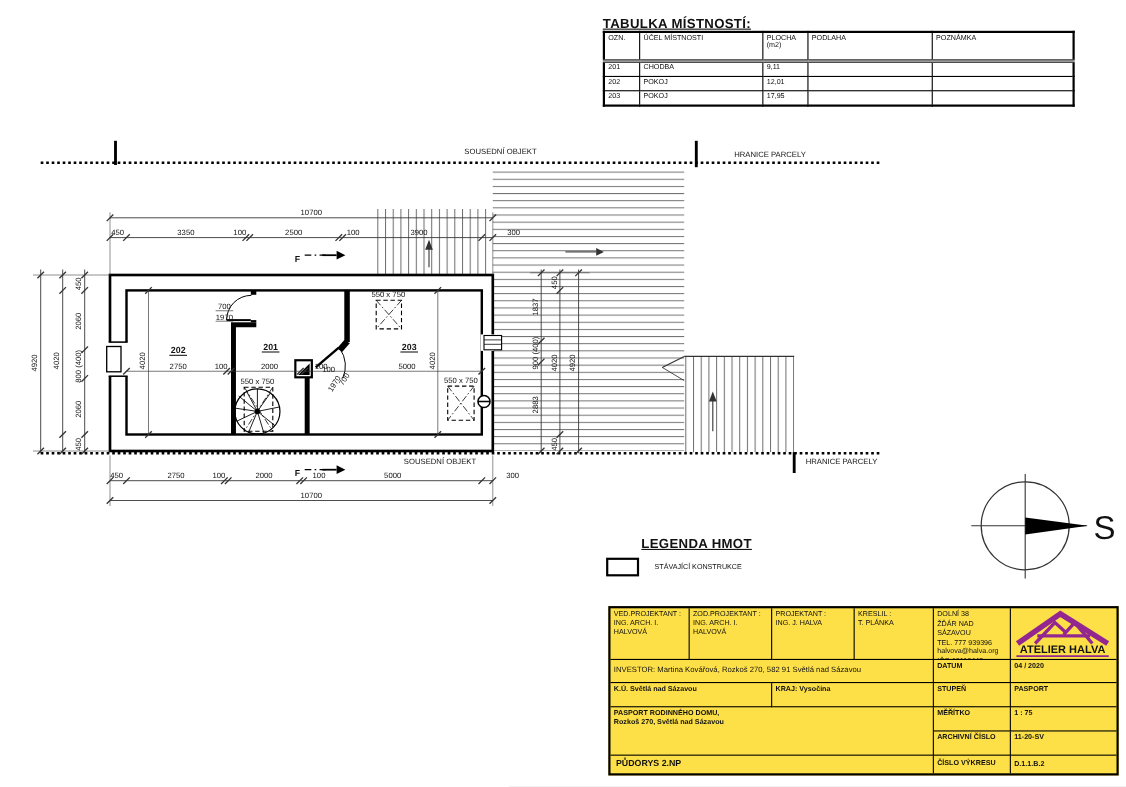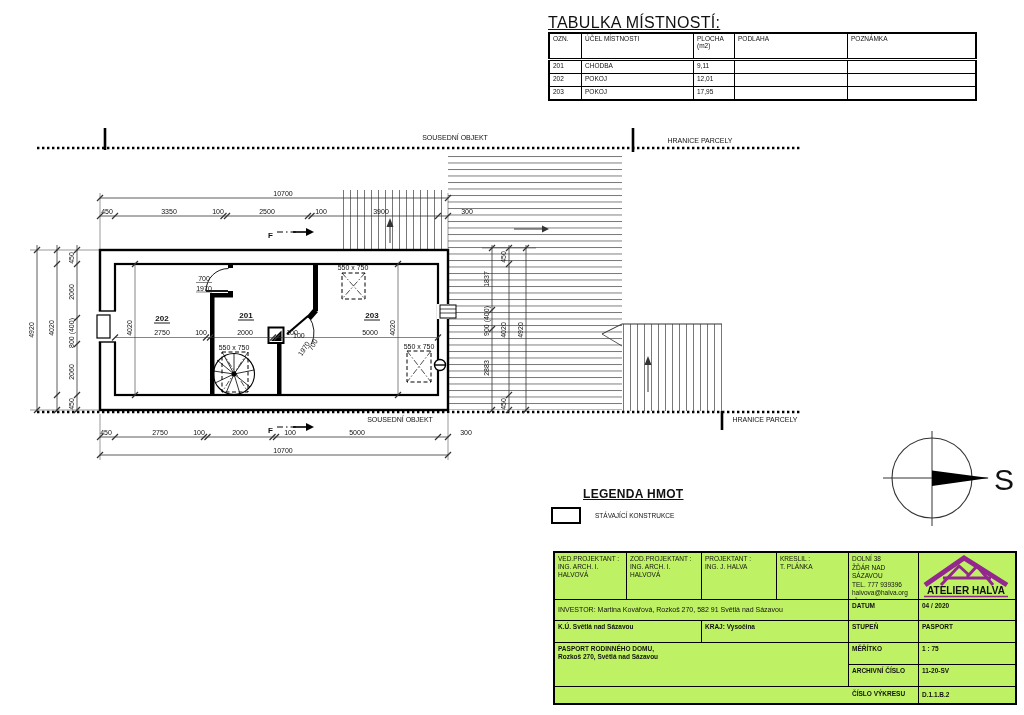--- a/index.html
+++ b/index.html
@@ -3,39 +3,39 @@
 <meta charset="utf-8">
 <style>
   html,body{margin:0;padding:0;background:#e8e8e8;}
   #root{position:relative;width:1024px;height:715px;background:#ffffff;overflow:hidden;
         font-family:"Liberation Sans",sans-serif;color:#111;}
   .abs{position:absolute;}
   svg text{font-family:"Liberation Sans",sans-serif;fill:#111;}
   .d7{font-size:7px;} .d8{font-size:8px;} .big{font-size:30px;}
   
   #roomtable{left:548px;top:14px;width:410px;}
-  #roomtable .title{font-size:16px;font-weight:normal;text-decoration:underline;margin-bottom:0;letter-spacing:.3px;}
+  #roomtable .title{font-size:12px;font-weight:bold;text-decoration:underline;margin-bottom:0;letter-spacing:.3px;}
   table.rt{border-collapse:collapse;width:407px;table-layout:fixed;}
   table.rt th,table.rt td{border:1px solid #000;font-size:6.5px;font-weight:normal;
      padding:1px 3px;text-align:left;vertical-align:top;white-space:nowrap;overflow:hidden;}
   table.rt{border:2px solid #000;}
   table.rt thead th{height:22px;}
   table.rt thead tr th{border-bottom:3px double #000;}
   table.rt td{height:10px;}
   .cOzn{width:25px;text-align:center;} .cUcel{width:105px;} .cPlo{width:34px;text-align:center;}
   .cPod{width:106px;} .cPoz{width:121px;}
   td.cOzn,td.cPlo{text-align:center;}
   
   #legend{left:551px;top:487px;}
   #legend .title{font-size:12px;font-weight:bold;text-decoration:underline;letter-spacing:.3px;margin-left:32px;}
   #legend .row{margin-top:6px;display:flex;align-items:center;}
   #legend .swatch{width:26px;height:13px;border:2.5px solid #000;background:#fff;}
   #legend .lab{font-size:6.5px;margin-left:14px;}
   
-  #tblock{left:553px;top:551px;width:460px;height:150px;border:2px solid #000;background:#bef264;}
+  #tblock{left:553px;top:551px;width:460px;height:150px;border:2px solid #000;background:#fde047;}
   #tblock .cell{position:absolute;box-sizing:border-box;font-size:6.5px;line-height:8px;padding:2px 3px;overflow:hidden;}
   .br{border-right:1px solid #000;} .bb{border-bottom:1px solid #000;}
   .rlab{font-size:7.5px;font-weight:bold;padding-top:4px;}
   .rval{font-size:7px;font-weight:bold;padding-top:5px;padding-left:8px;}
   .bigtitle{font-size:9.5px;font-weight:bold;line-height:12px;padding:8px 0 0 6px;}
   .ku{font-size:7.5px;font-weight:bold;padding-top:4px;}
 </style>
 </head>
 <body>
 
@@ -442,20 +442,23 @@
   </div>
   <div class="cell bb rval" style="left:364px;top:90px;width:96px;height:22px;">
     <span>1 : 75</span>
   </div>
   <div class="cell br bb rlab" style="left:294px;top:112px;width:70px;height:22px;">
     <span>ARCHIVNÍ ČÍSLO</span>
   </div>
   <div class="cell bb rval" style="left:364px;top:112px;width:96px;height:22px;">
     <span>11-20-SV</span>
   </div>
+  <div class="cell br" style="left:0;top:134px;width:294px;height:16px;font-size:8px;font-weight:bold;padding-top:3px;padding-left:5px;">
+    <span>PŮDORYS 2.NP</span>
+  </div>
   <div class="cell br rlab" style="left:294px;top:134px;width:70px;height:16px;padding-top:3px;">
     <span>ČÍSLO VÝKRESU</span>
   </div>
   <div class="cell rval" style="left:364px;top:134px;width:96px;height:16px;padding-top:4px;">
     <span>D.1.1.B.2</span>
   </div>
 </div>
 
 </div>
 

